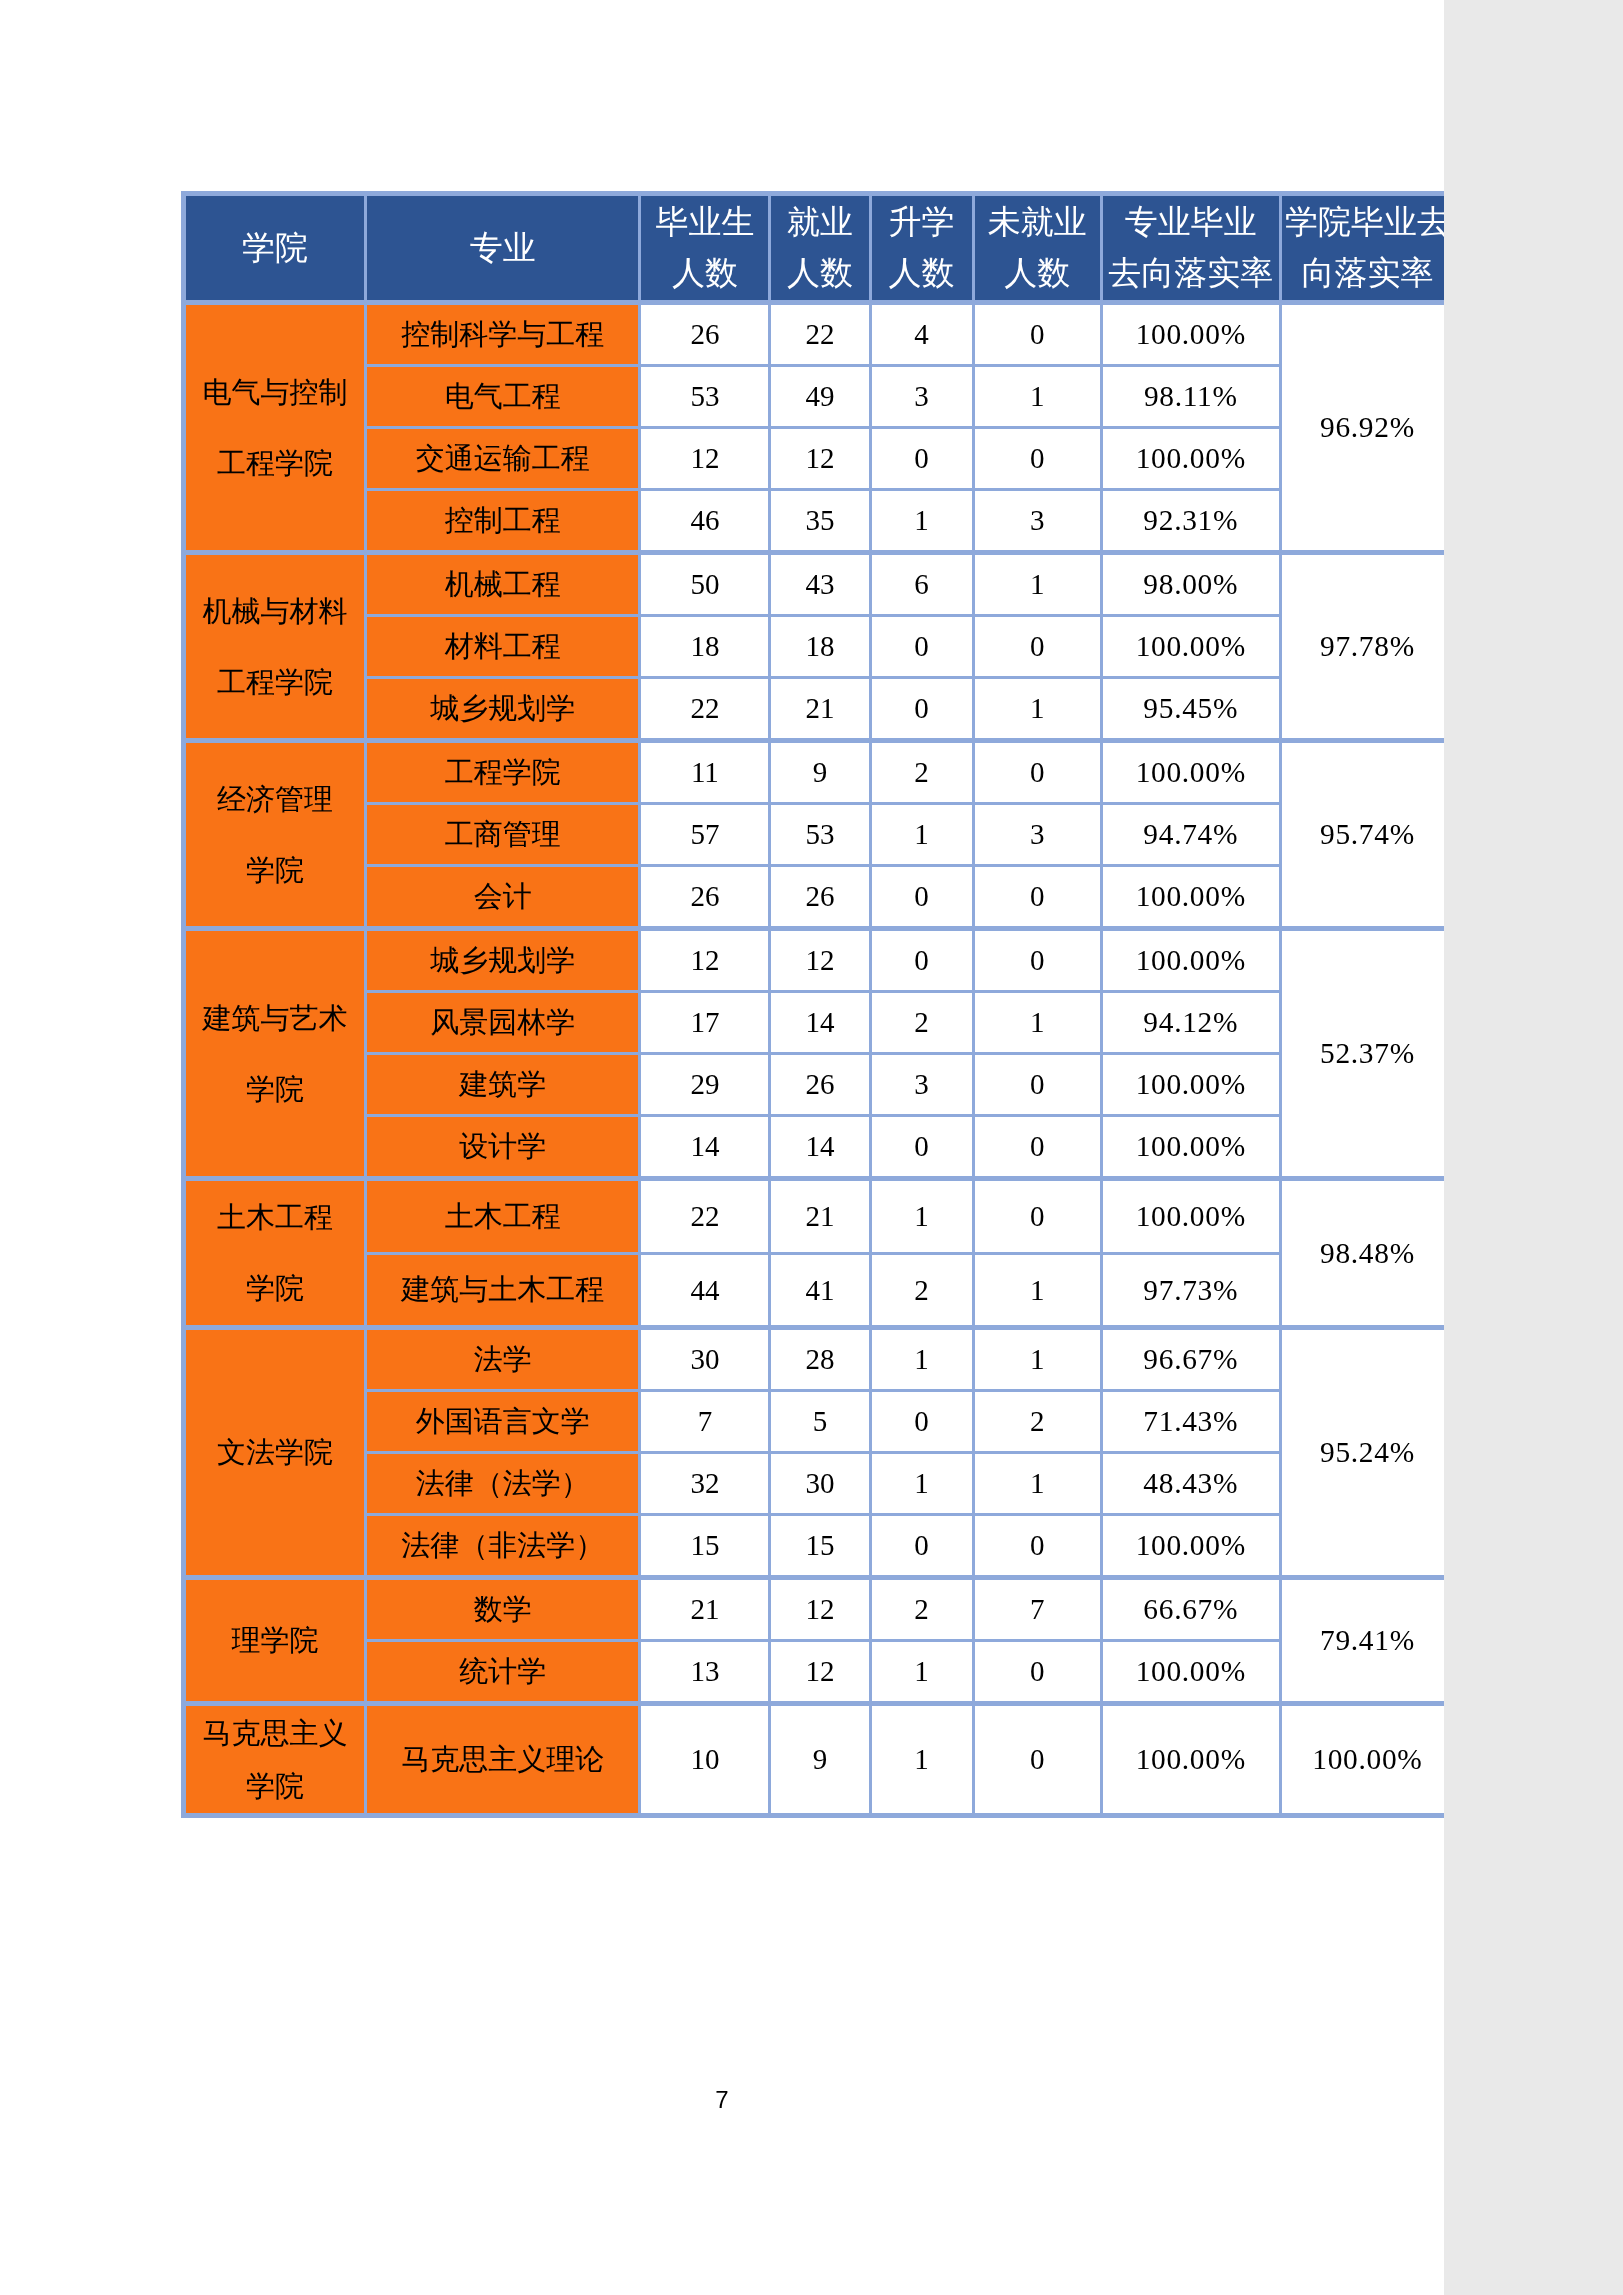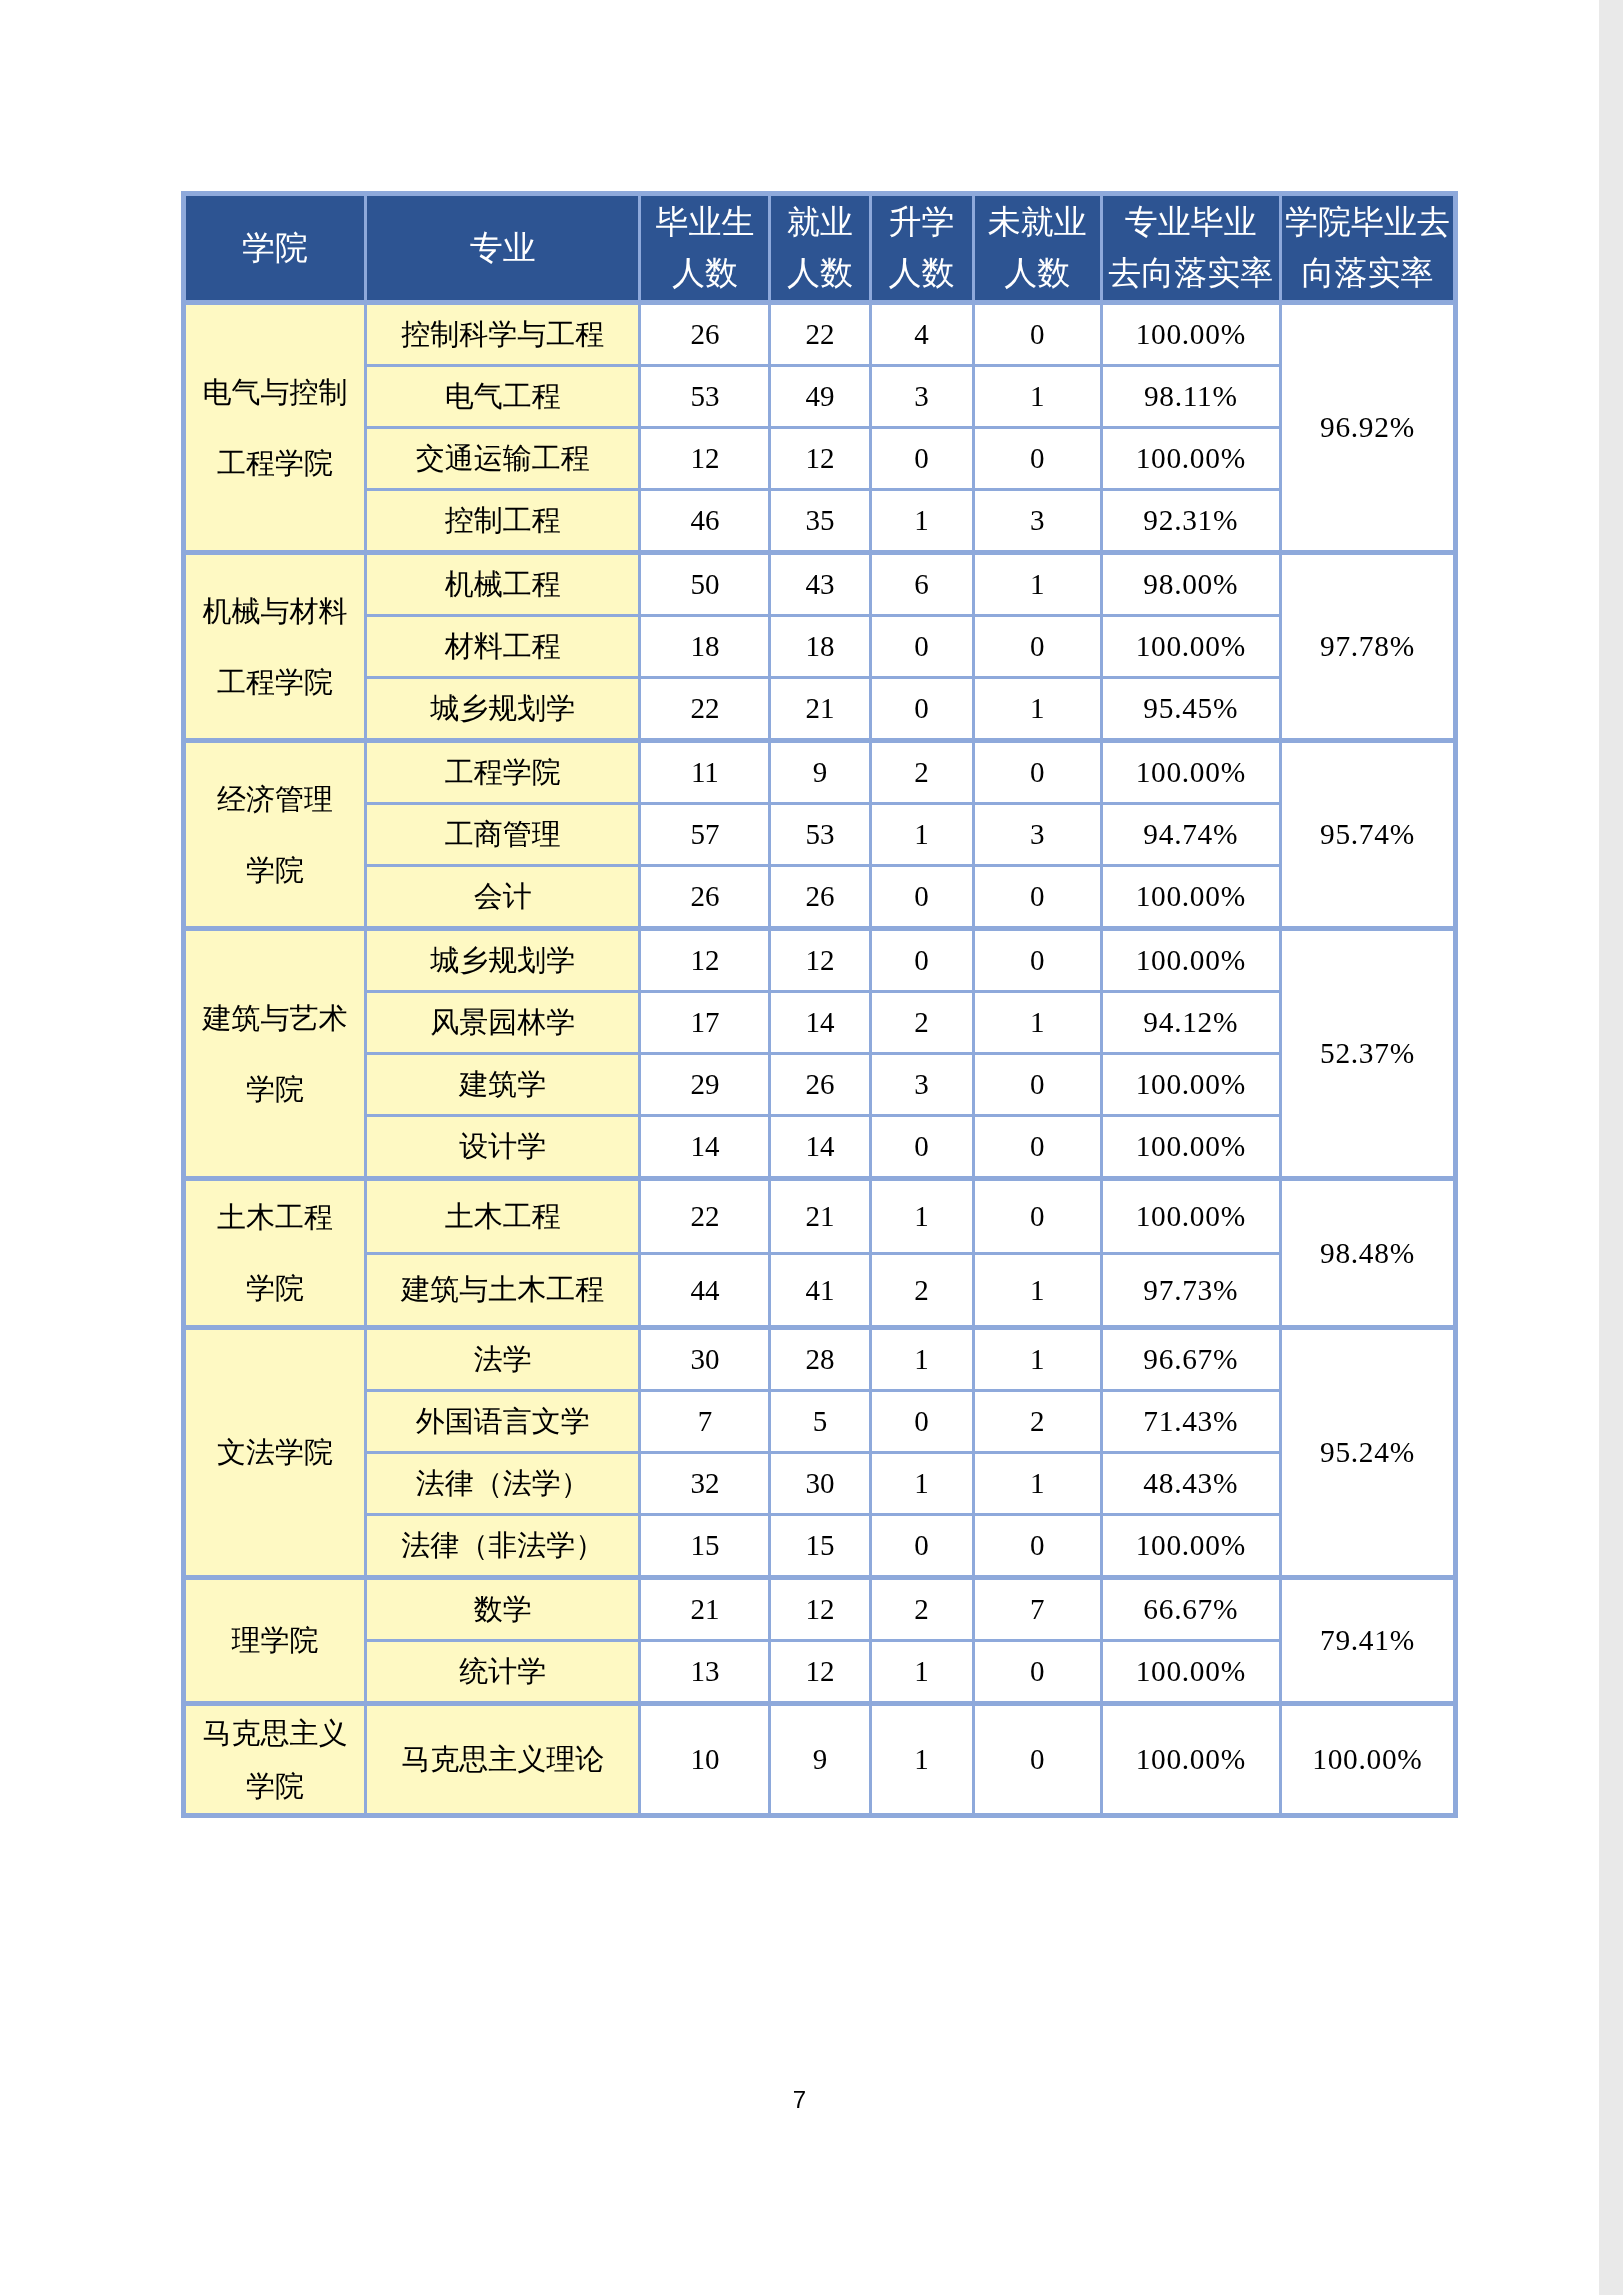--- a/index.html
+++ b/index.html
@@ -1,18 +1,18 @@
 <!DOCTYPE html>
 <html style="font-size:10.5px"><head>
 <meta charset="utf-8">
 <style>
   html,body{margin:0;padding:0;background:#e9e9e9;}
   .page{
     position:relative;
-    width:1599px;height:2295px;
+    width:1444px;height:2295px;
     background:#ffffff;
     font-family:"Liberation Serif","DejaVu Serif",serif;
     color:#000;
     overflow:hidden;
   }
   table.emp{
     position:absolute;left:181px;top:191px;
     width:1277px;
     border-collapse:collapse;
     table-layout:fixed;
@@ -34,21 +34,21 @@
   }
   td{
     font-size:29px;
     height:57px;
     text-align:center;vertical-align:middle;
     white-space:pre-line;
     background:#ffffff;
     border-top-width:2.6px;border-bottom-width:2.6px;
   }
   tr.group-start td{border-top-width:5.9px;}
-  td.light{background:#fef9c3;}
+  td.light{background:#f97316;}
   td.college{line-height:2.45;}
   tr.single-row td{height:82px;}
   tr.single-row td.college{line-height:1.8;}
   td.rate, td.college-rate{font-weight:normal;font-size:29.4px;letter-spacing:0.7px;}
   .page-number{
     position:absolute;left:0;top:2086px;width:100%;
     text-align:center;
     font-family:"Liberation Sans","DejaVu Sans",sans-serif;
     font-size:24px;color:#000;
   }

